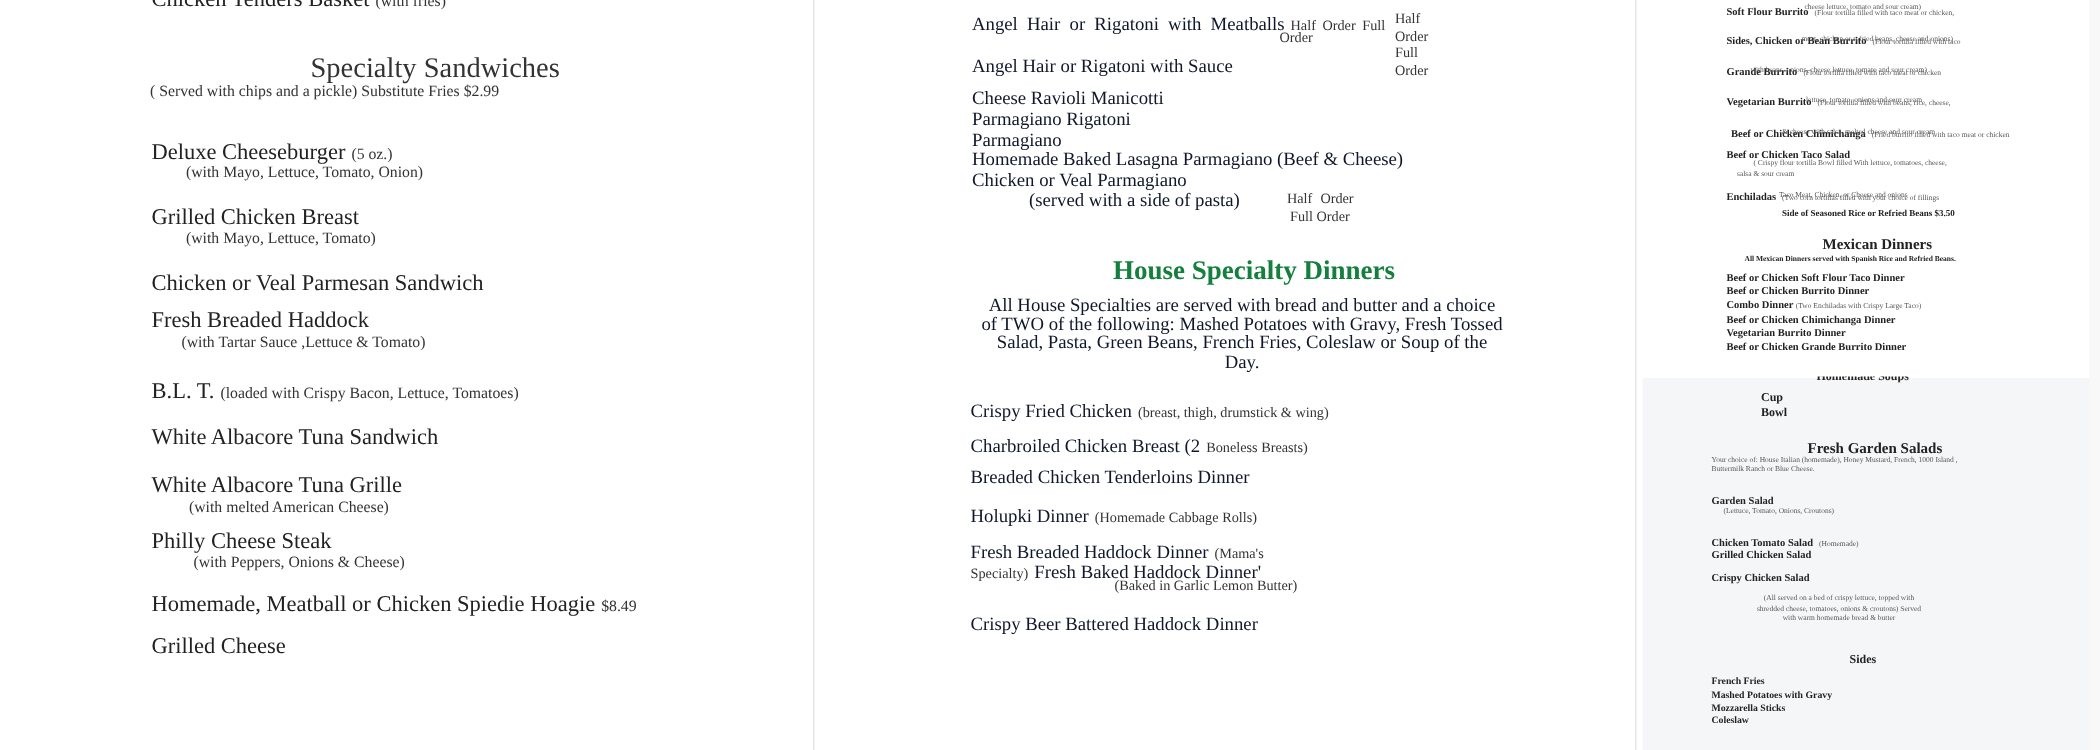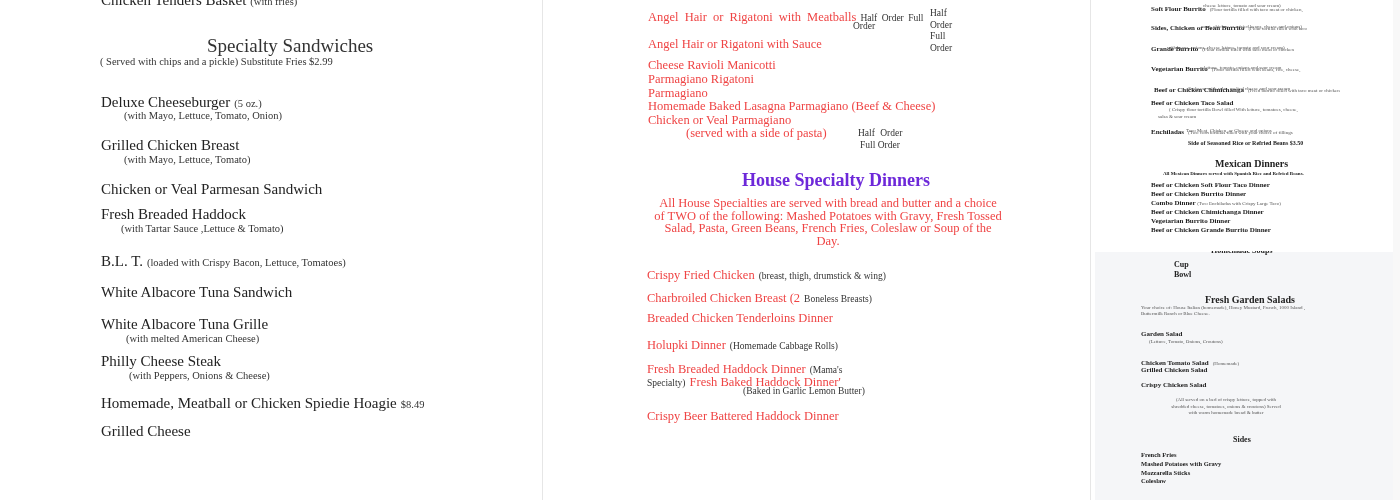--- a/index.html
+++ b/index.html
@@ -16,23 +16,23 @@
   #p3 { left: 1090px; width: 310px; border-left: 1px solid #e6e6e6; }
   #p3 .lower { position: absolute; left: 4px; top: 252px; width: 306px; height: 248px; background: #f5f6f8; }
   #p3 .edge { position: absolute; right: 0; top: 0; width: 8px; height: 500px; background: #f8f8f8; }
 
   
   .item { font-size: 15px; color: #222; }
   .small { font-size: 10.5px; color: #333; }
   .title1 { font-size: 19px; color: #333; }
 
   
-  .p2t { font-size: 12.5px; color: #ef4444; }
+  .p2t { font-size: 12.5px; color: #0f172a; }
   .p2s { font-size: 9.5px; color: #333; }
-  .h2 { font-size: 18px; font-weight: bold; color: #6d28d9; }
+  .h2 { font-size: 18px; font-weight: bold; color: #15803d; }
 
   
   .b { font-weight: bold; font-size: 7px; color: #222; }
   .t { font-size: 5px; color: #555; }
   .h3 { font-weight: bold; font-size: 10px; color: #222; }
   .hs { font-weight: bold; font-size: 8px; color: #222; }
 </style>
 </head>
 <body>
 

